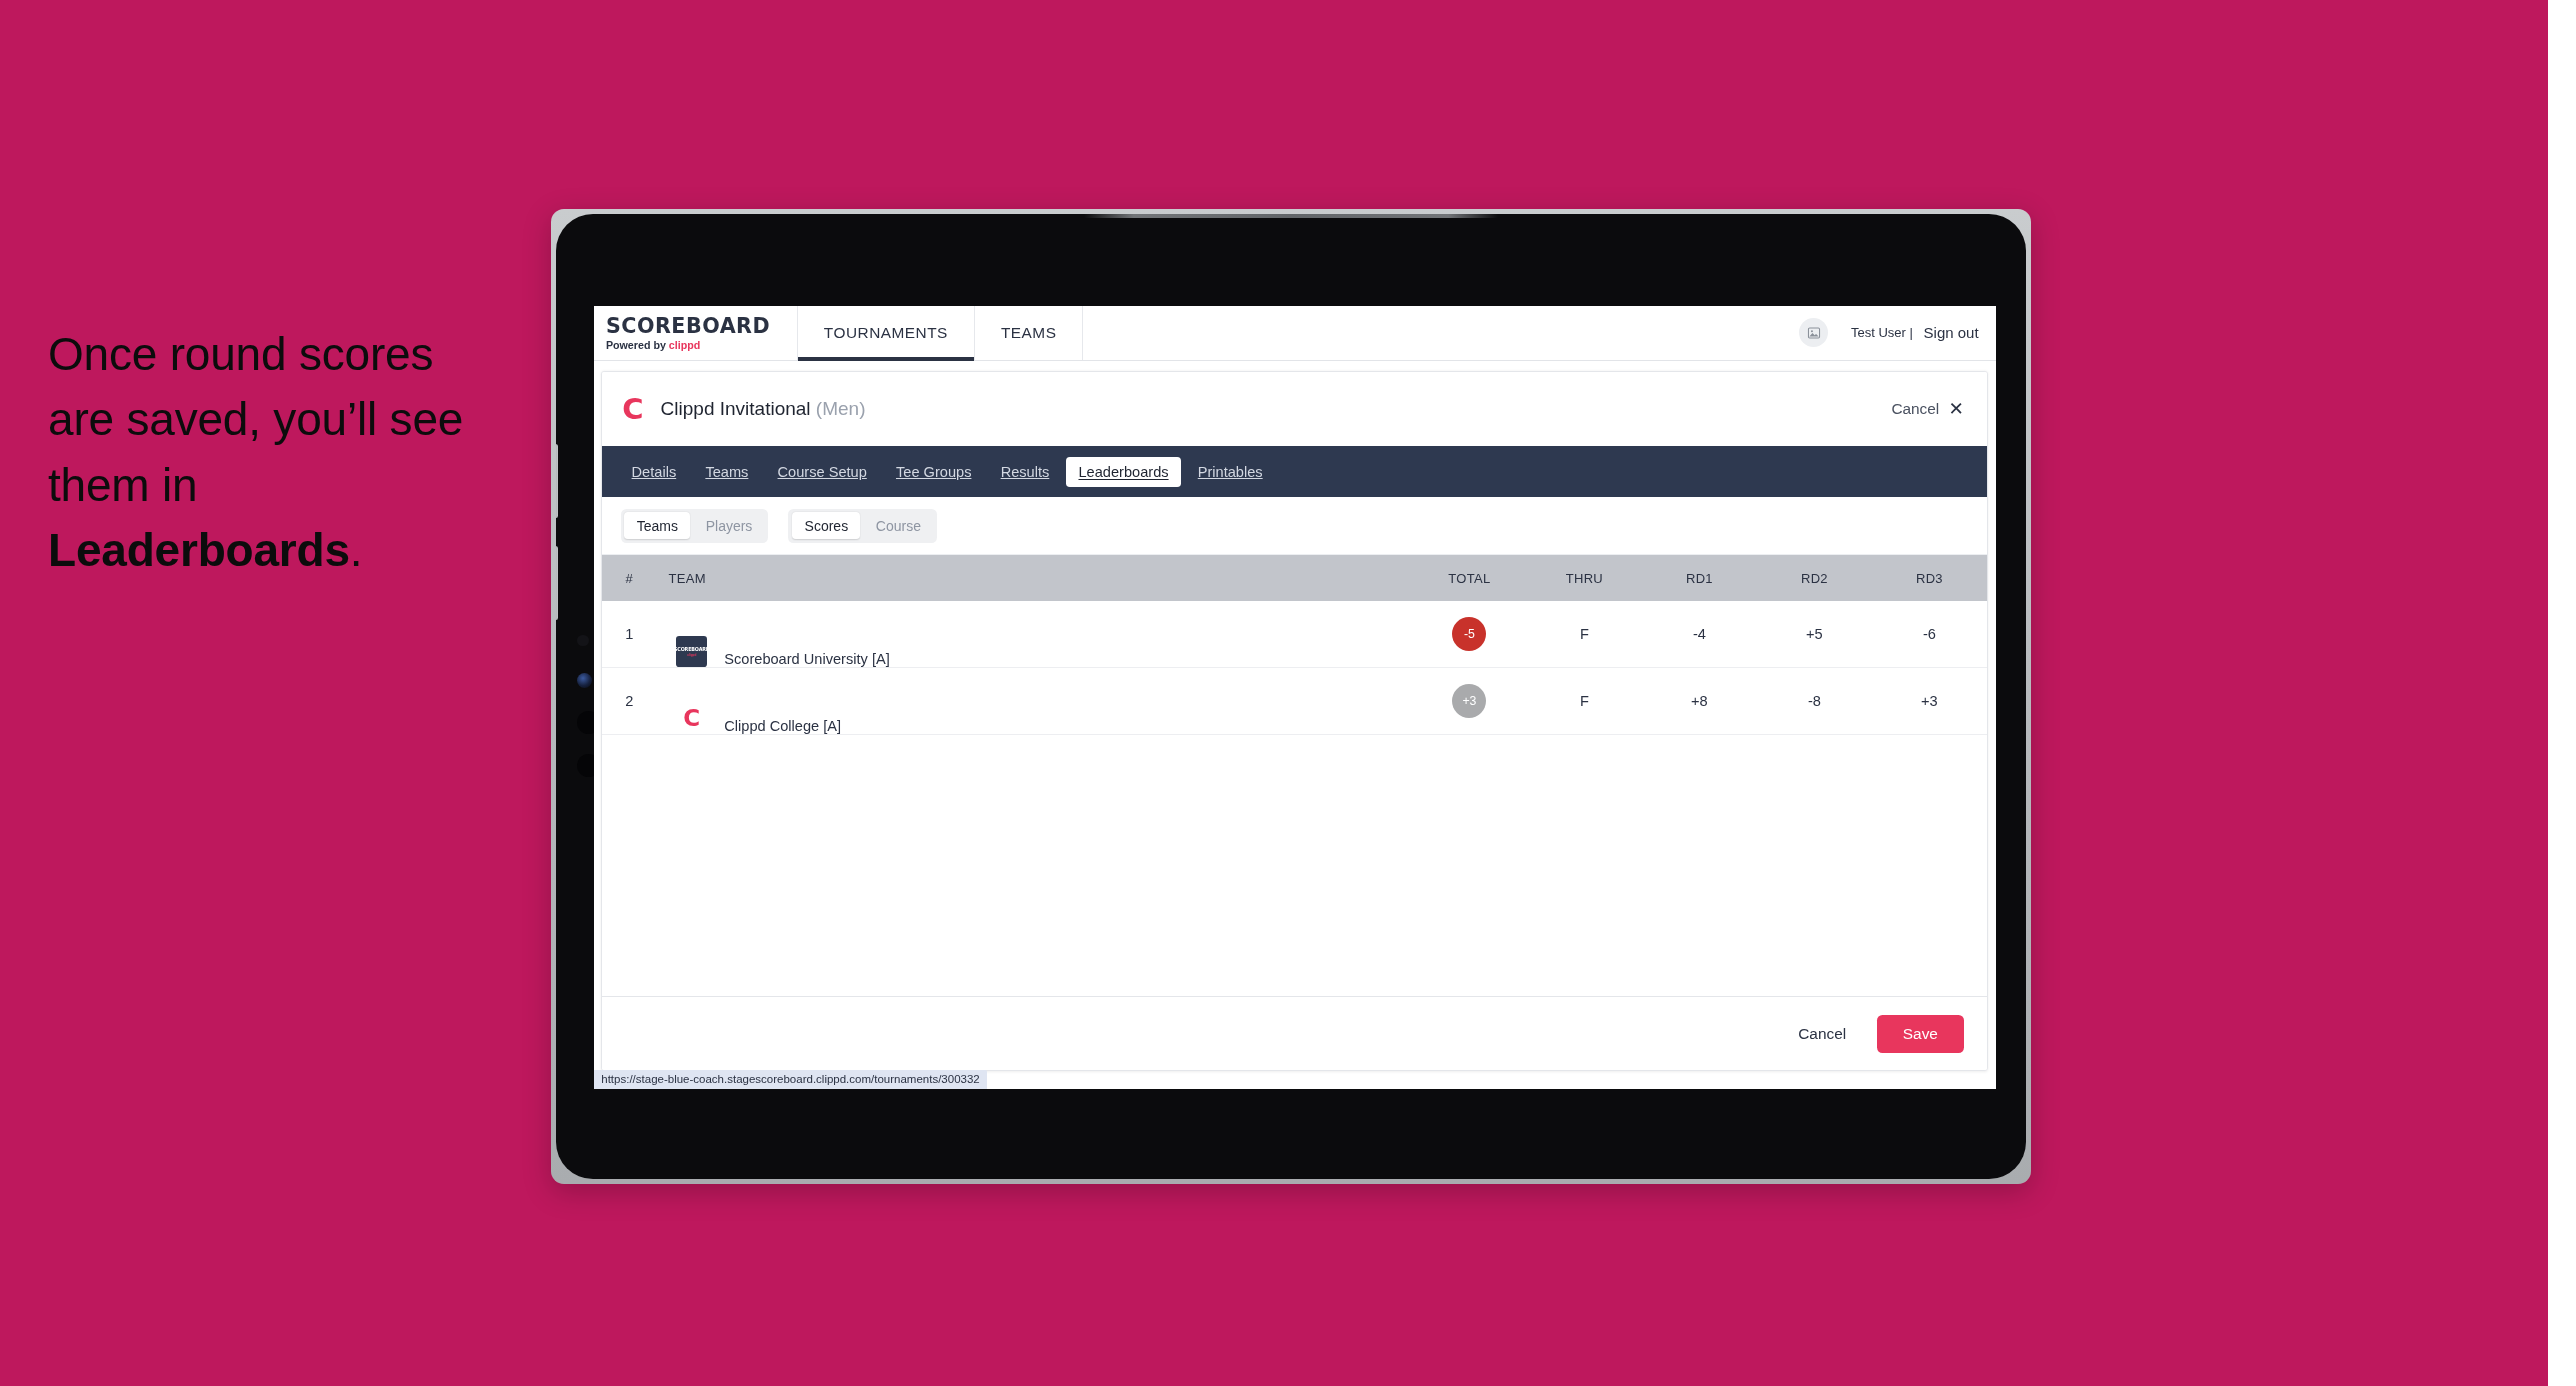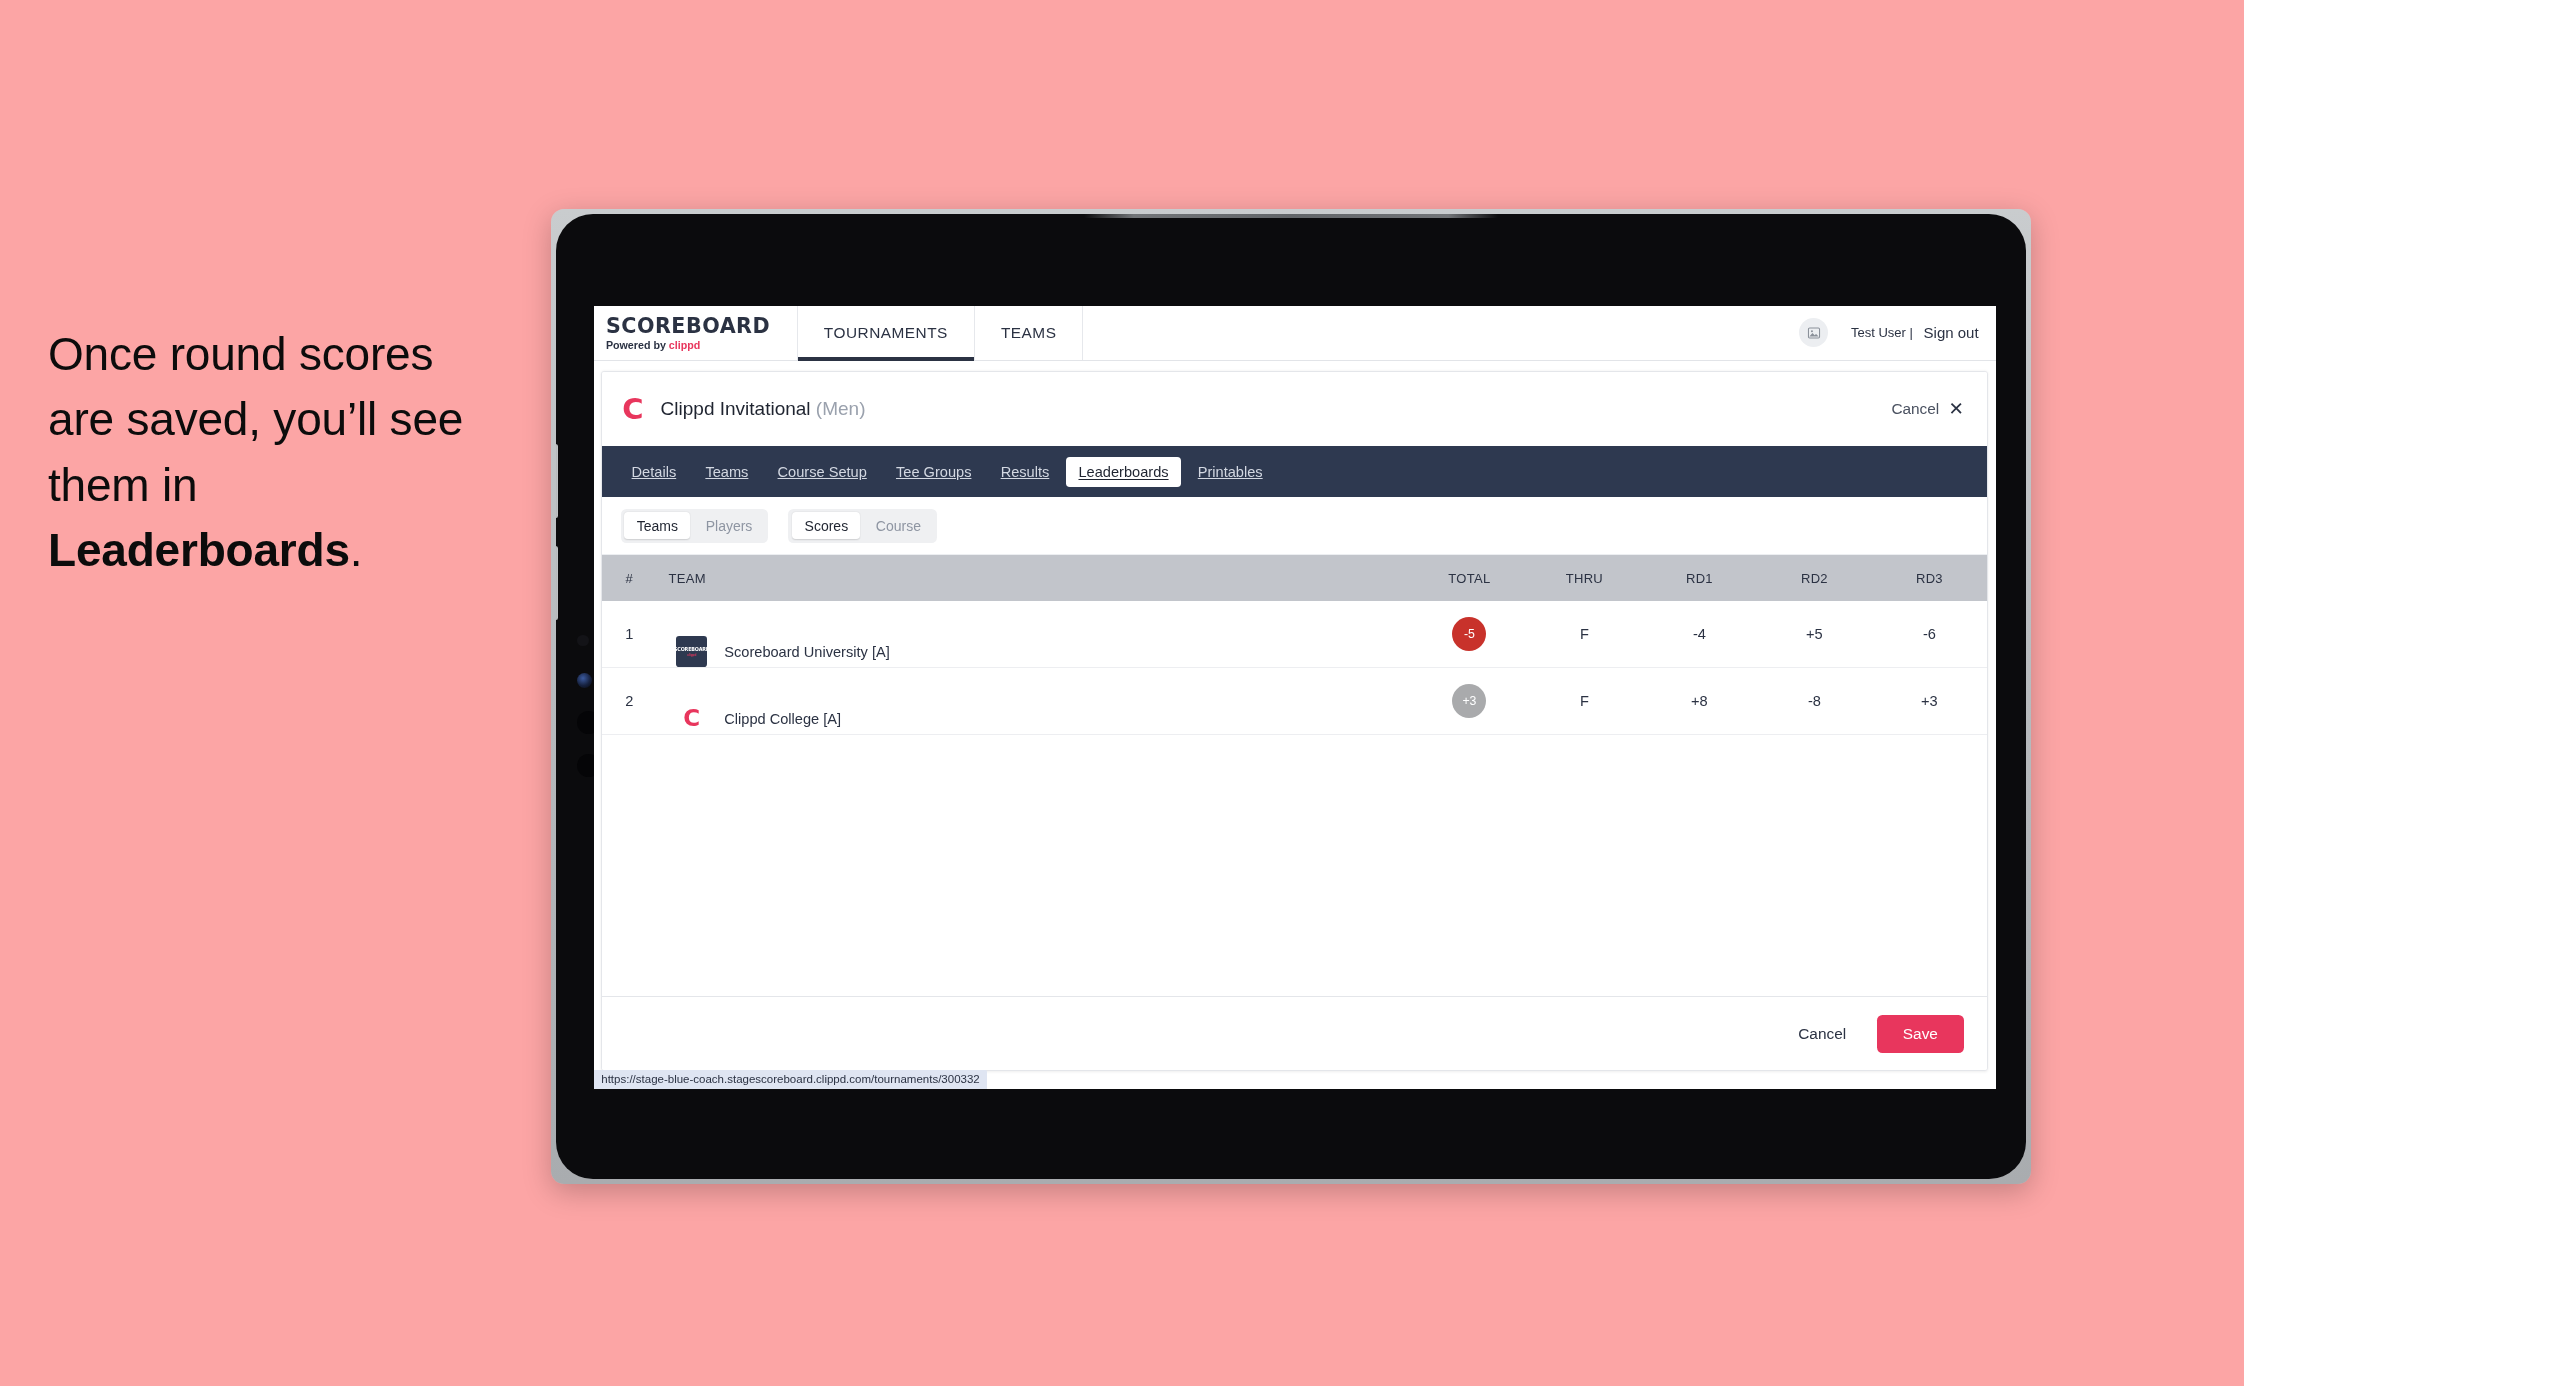--- a/index.html
+++ b/index.html
@@ -5,21 +5,21 @@
   * { box-sizing: border-box; margin: 0; padding: 0; }
 
   html, body {
     width: 2576px;
     height: 1386px;
     background: #ffffff;
     font-family: "Liberation Sans", sans-serif;
     overflow: hidden;
   }
 
-  .stage { position: relative; width: 2244px; height: 1386px; background:#fca5a5; }
+  .stage { position: relative; width: 2548px; height: 1386px; background:#be185d; }
 
   
   .caption {
     position: absolute;
     left: 48px;
     top: 322px;
     width: 461px;
     font-size: 46px;
     line-height: 1.42;
     color: #0c0c0c;
@@ -264,21 +264,21 @@
     border-bottom: 0.8px solid #edeef1;
     padding: 0 7.7px;
     vertical-align: middle;
   }
   .col-rank  { width: 54px;  text-align: center !important; }
   .col-team  { width: auto; }
   .col-total { width: 115px; text-align: center !important; }
   .col-thru  { width: 115px; text-align: center !important; }
   .col-rd    { width: 115px; text-align: center !important; }
 
-  .team-cell { display: flex; align-items: center; gap: 17px; padding-left: 12.3px; margin-top: 35px; }
+  .team-cell { display: flex; align-items: flex-end; gap: 17px; padding-left: 12.3px; margin-top: 35px; }
   .team-logo-sb {
     width: 31px; height: 31px;
     border-radius: 3.1px;
     background: #2e3950;
     display: flex; align-items: center; justify-content: center;
     flex-direction: column;
     overflow: hidden;
   }
   .team-logo-sb .t1 {
     font-family: "DejaVu Sans", sans-serif;

